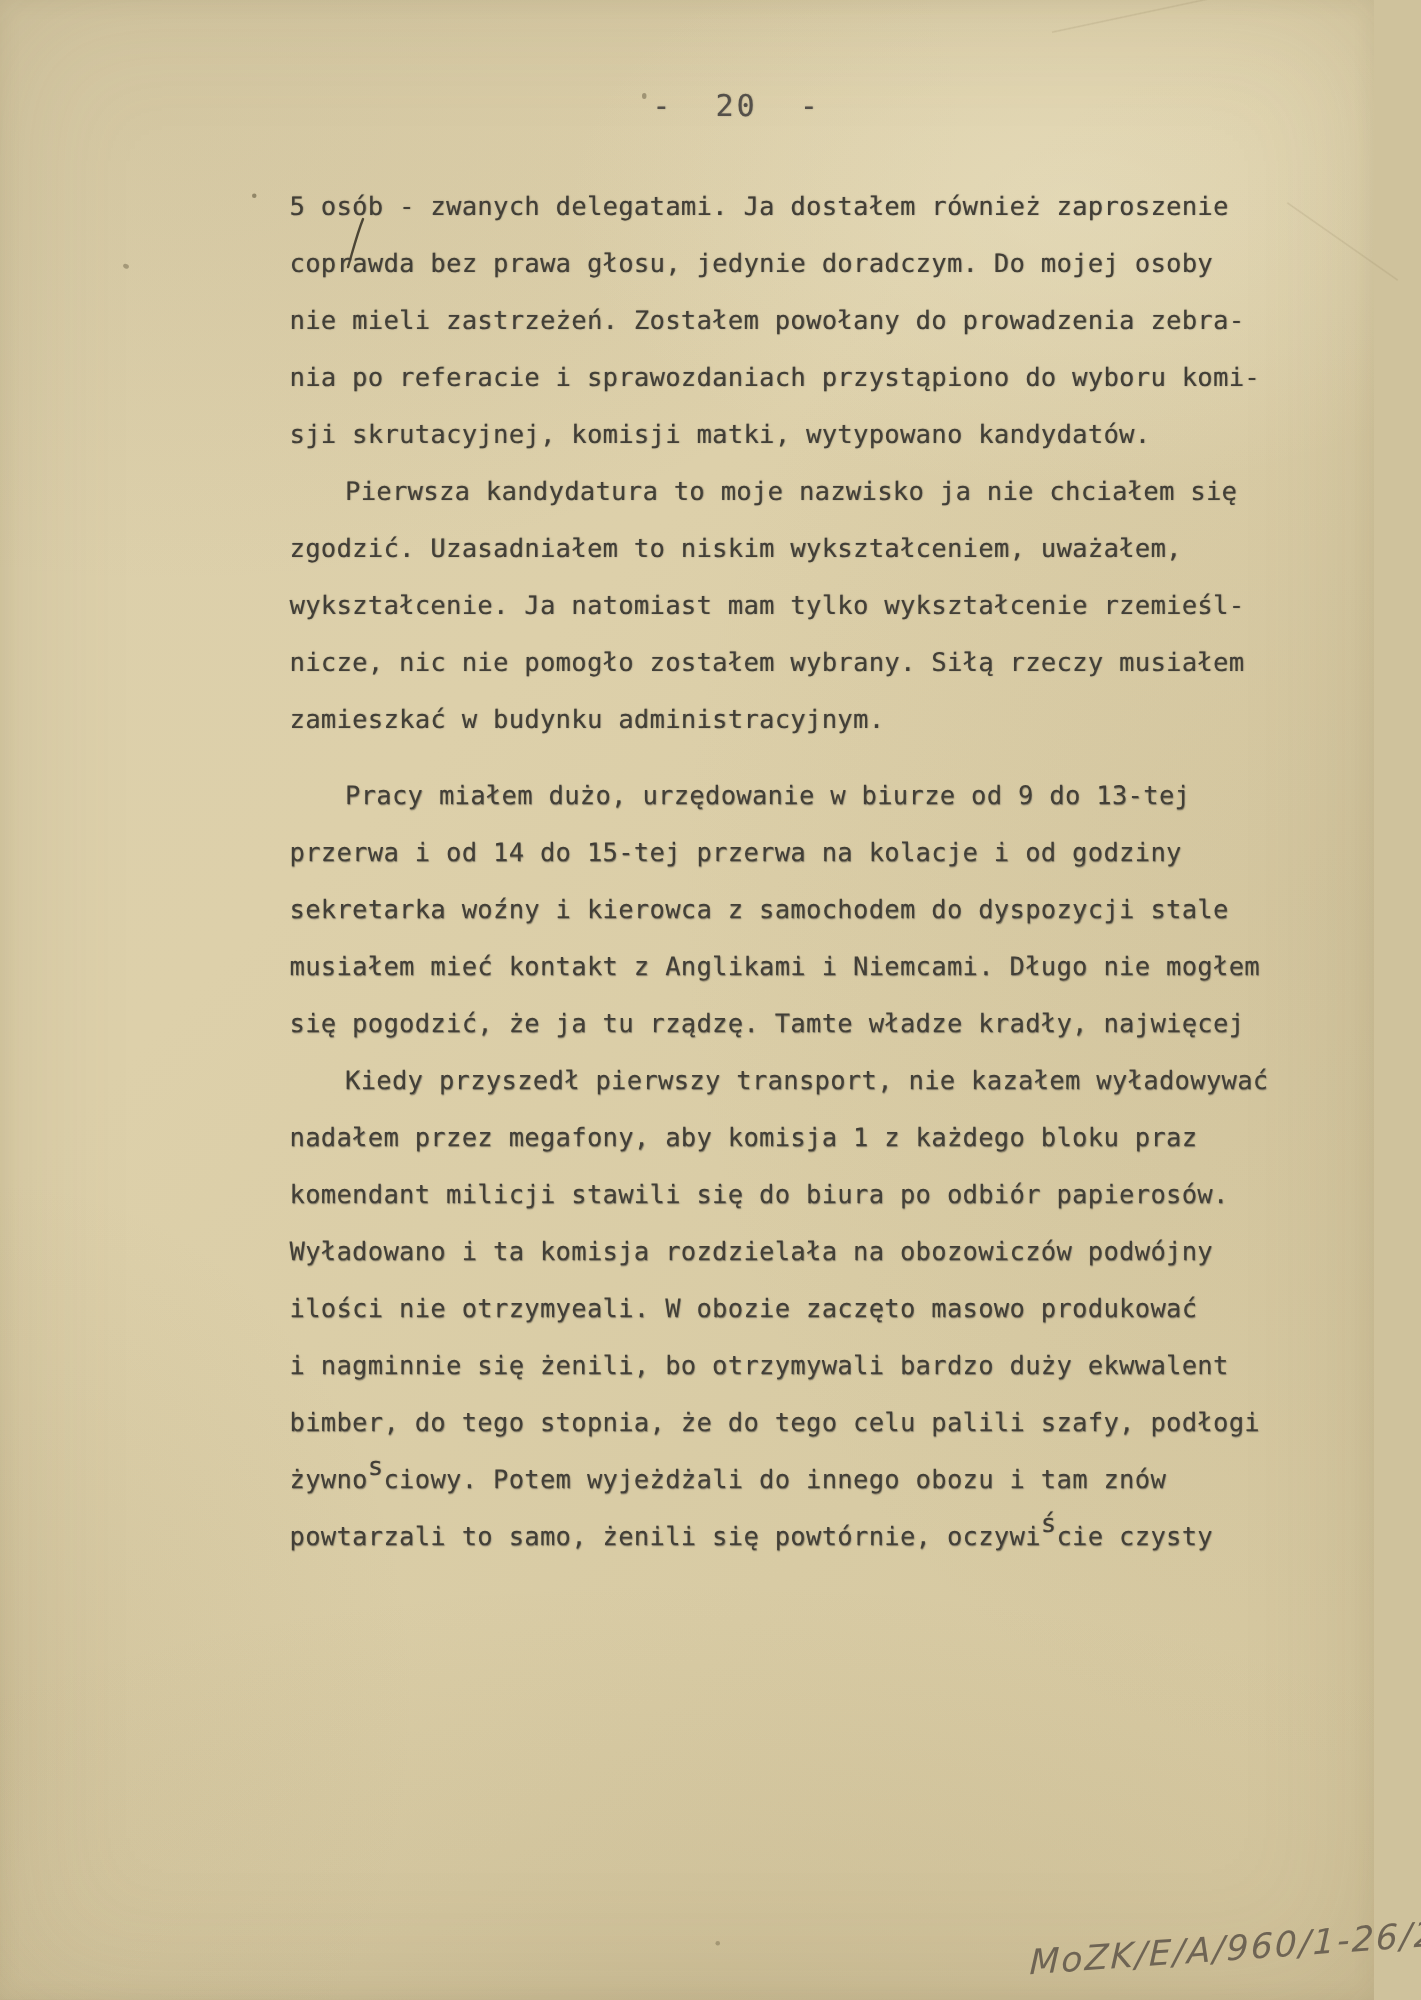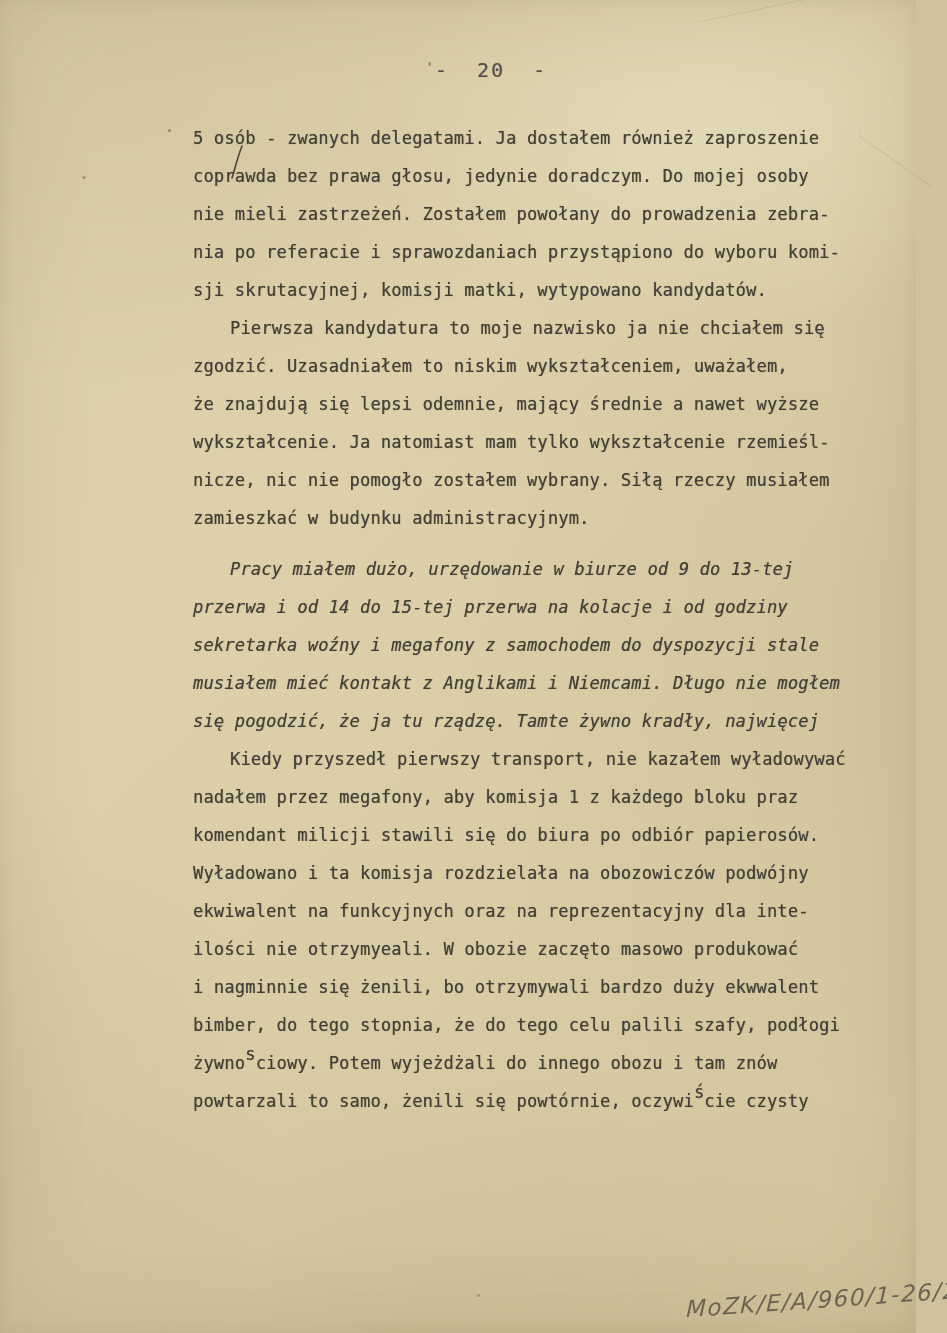--- a/index.html
+++ b/index.html
@@ -47,21 +47,21 @@
     top: 119px;
     width: 722px;
     font-size: 17px;
     line-height: 38px;
     letter-spacing: 0.2px;
     color: #423f37;
     text-shadow: 0.35px 0.35px 0.8px rgba(72, 68, 58, 0.65);
   }
   .paragraph { margin: 0; }
   .paragraph.indent .line:first-child { text-indent: 37px; }
-  .paragraph.spaced { margin-top: 13px; font-style: italic; }
+  .paragraph.spaced { margin-top: 13px; }
   .line { white-space: pre; }
   .sup {
     position: relative;
     top: -0.55em;
     display: inline-block;
   }
   .slash-mark {
     position: absolute;
     left: 228px;
     top: 144px;
@@ -116,38 +116,36 @@
       <div class="paragraph">
         <div class="line">5 osób - zwanych delegatami. Ja dostałem również zaproszenie</div>
         <div class="line">coprawda bez prawa głosu, jedynie doradczym. Do mojej osoby</div>
         <div class="line">nie mieli zastrzeżeń. Zostałem powołany do prowadzenia zebra-</div>
         <div class="line">nia po referacie i sprawozdaniach przystąpiono do wyboru komi-</div>
         <div class="line">sji skrutacyjnej, komisji matki, wytypowano kandydatów.</div>
       </div>
       <div class="paragraph indent">
         <div class="line">Pierwsza kandydatura to moje nazwisko ja nie chciałem się</div>
         <div class="line">zgodzić. Uzasadniałem to niskim wykształceniem, uważałem,</div>
-        <div class="line">że znajdują się lepsi odemnie, mający średnie a nawet wyższe</div>
         <div class="line">wykształcenie. Ja natomiast mam tylko wykształcenie rzemieśl-</div>
         <div class="line">nicze, nic nie pomogło zostałem wybrany. Siłą rzeczy musiałem</div>
         <div class="line">zamieszkać w budynku administracyjnym.</div>
       </div>
       <div class="paragraph indent spaced">
         <div class="line">Pracy miałem dużo, urzędowanie w biurze od 9 do 13-tej</div>
         <div class="line">przerwa i od 14 do 15-tej przerwa na kolacje i od godziny</div>
-        <div class="line">sekretarka woźny i megafony z samochodem do dyspozycji stale</div>
+        <div class="line">sekretarka woźny i kierowca z samochodem do dyspozycji stale</div>
         <div class="line">musiałem mieć kontakt z Anglikami i Niemcami. Długo nie mogłem</div>
-        <div class="line">się pogodzić, że ja tu rządzę. Tamte żywno kradły, najwięcej</div>
+        <div class="line">się pogodzić, że ja tu rządzę. Tamte władze kradły, najwięcej</div>
       </div>
       <div class="paragraph indent">
         <div class="line">Kiedy przyszedł pierwszy transport, nie kazałem wyładowywać</div>
         <div class="line">nadałem przez megafony, aby komisja 1 z każdego bloku praz</div>
         <div class="line">komendant milicji stawili się do biura po odbiór papierosów.</div>
         <div class="line">Wyładowano i ta komisja rozdzielała na obozowiczów podwójny</div>
-        <div class="line">ekwiwalent na funkcyjnych oraz na reprezentacyjny dla inte-</div>
         <div class="line">ilości nie otrzymyeali. W obozie zaczęto masowo produkować</div>
         <div class="line">i nagminnie się żenili, bo otrzymywali bardzo duży ekwwalent</div>
         <div class="line">bimber, do tego stopnia, że do tego celu palili szafy, podłogi</div>
         <div class="line"><span>żywno</span><span class="sup">s</span><span>ciowy. Potem wyjeżdżali do innego obozu i tam znów</span></div>
         <div class="line"><span>powtarzali to samo, żenili się powtórnie, oczywi</span><span class="sup">ś</span><span>cie czysty</span></div>
       </div>
     </div>
 
   <div class="archival-note">MoZK/E/A/960/1-26/20</div>
 

